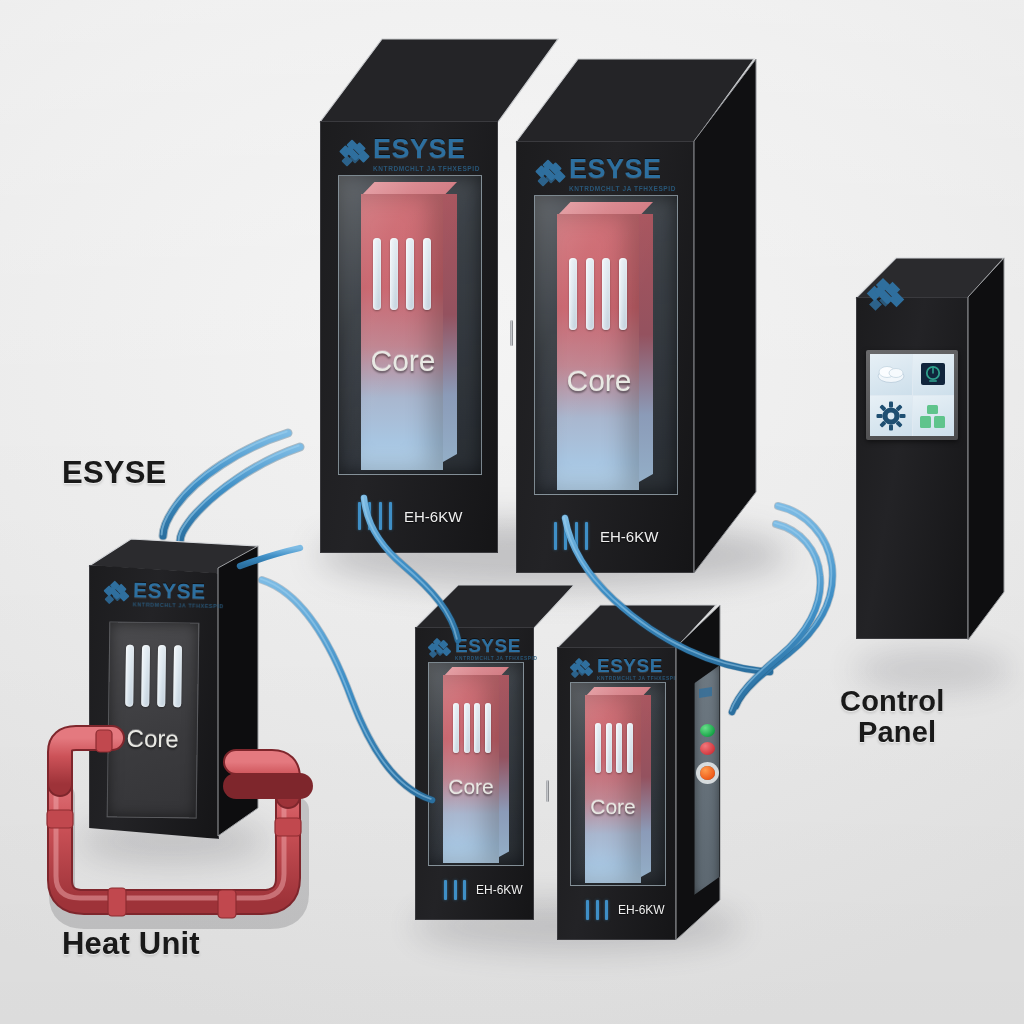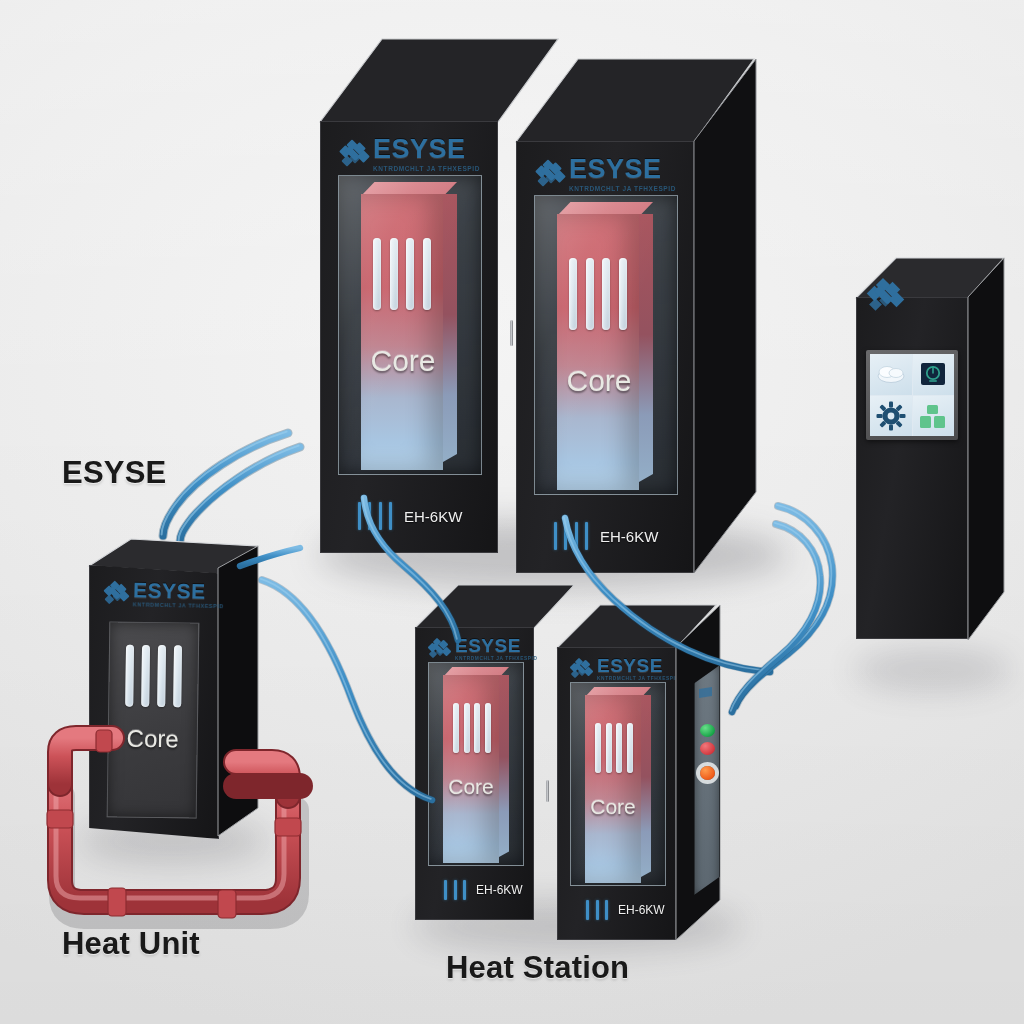--- a/index.html
+++ b/index.html
@@ -303,20 +303,24 @@
           <svg width="30" height="28" viewBox="0 0 30 28">
             <rect x="9" y="3" width="11" height="9" rx="1.5" fill="#5fc48c"></rect>
             <rect x="2" y="14" width="11" height="12" rx="1.5" fill="#5fc48c"></rect>
             <rect x="16" y="14" width="11" height="12" rx="1.5" fill="#5fc48c"></rect>
           </svg>
         </div>
       </div>
     </div>
   </div>
 
+  <div class="label" style="left:840px;top:686px;font-size:29px;line-height:1.08;text-align:left;">
+    <div>Control</div>
+    <div style="margin-left:18px;">Panel</div>
+  </div>
 
   <div class="cab" style="left:86px;top:536px;width:200px;height:330px;z-index:14;">
     <svg style="position:absolute;left:0;top:0;width:200px;height:70px;overflow:visible;">
       <polygon points="3,30 45,3 172,10 132,38" fill="#2b2b2e" stroke="#d5d7da" stroke-width="1.2"></polygon>
     </svg>
     <div class="face" style="left:3px;top:29px;width:130px;height:274px;
          clip-path:polygon(0% 0%,100% 3%,100% 100%,0% 96%);"></div>
     <svg style="position:absolute;left:126px;top:0;width:70px;height:320px;overflow:visible;">
       <polygon points="6,32 46,10 46,272 6,300" fill="#0d0d0f" stroke="#9fa1a4" stroke-width="1"></polygon>
     </svg>
@@ -456,21 +460,20 @@
 
     <div class="cstrip" style="left:282px;top:85px;width:26px;height:230px;
          clip-path:polygon(0% 8%,100% 0%,100% 92%,0% 100%);">
       <span class="cmini" style="left:4px;top:22px;width:13px;height:9px;transform:skewY(-9deg);"></span>
       <span class="cbtn green" style="left:5px;top:58px;width:15px;height:13px;"></span>
       <span class="cbtn red" style="left:5px;top:76px;width:15px;height:13px;"></span>
       <span class="cbtn orange" style="left:5px;top:100px;width:15px;height:14px;"></span>
     </div>
   </div>
 
-  <div class="label" style="left:446px;top:950px;font-size:31px;">Heat Station</div>
 
   <div class="label" style="left:62px;top:455px;font-size:31px;z-index:20;">ESYSE</div>
 
   <svg class="svglayer cables-front" viewBox="0 0 1024 1024">
     <defs>
       <linearGradient id="cabg2" x1="0" y1="0" x2="0" y2="1">
         <stop offset="0%" stop-color="#7dbbe4"></stop>
         <stop offset="45%" stop-color="#3f8fc6"></stop>
         <stop offset="100%" stop-color="#2a6f9f"></stop>
       </linearGradient>

